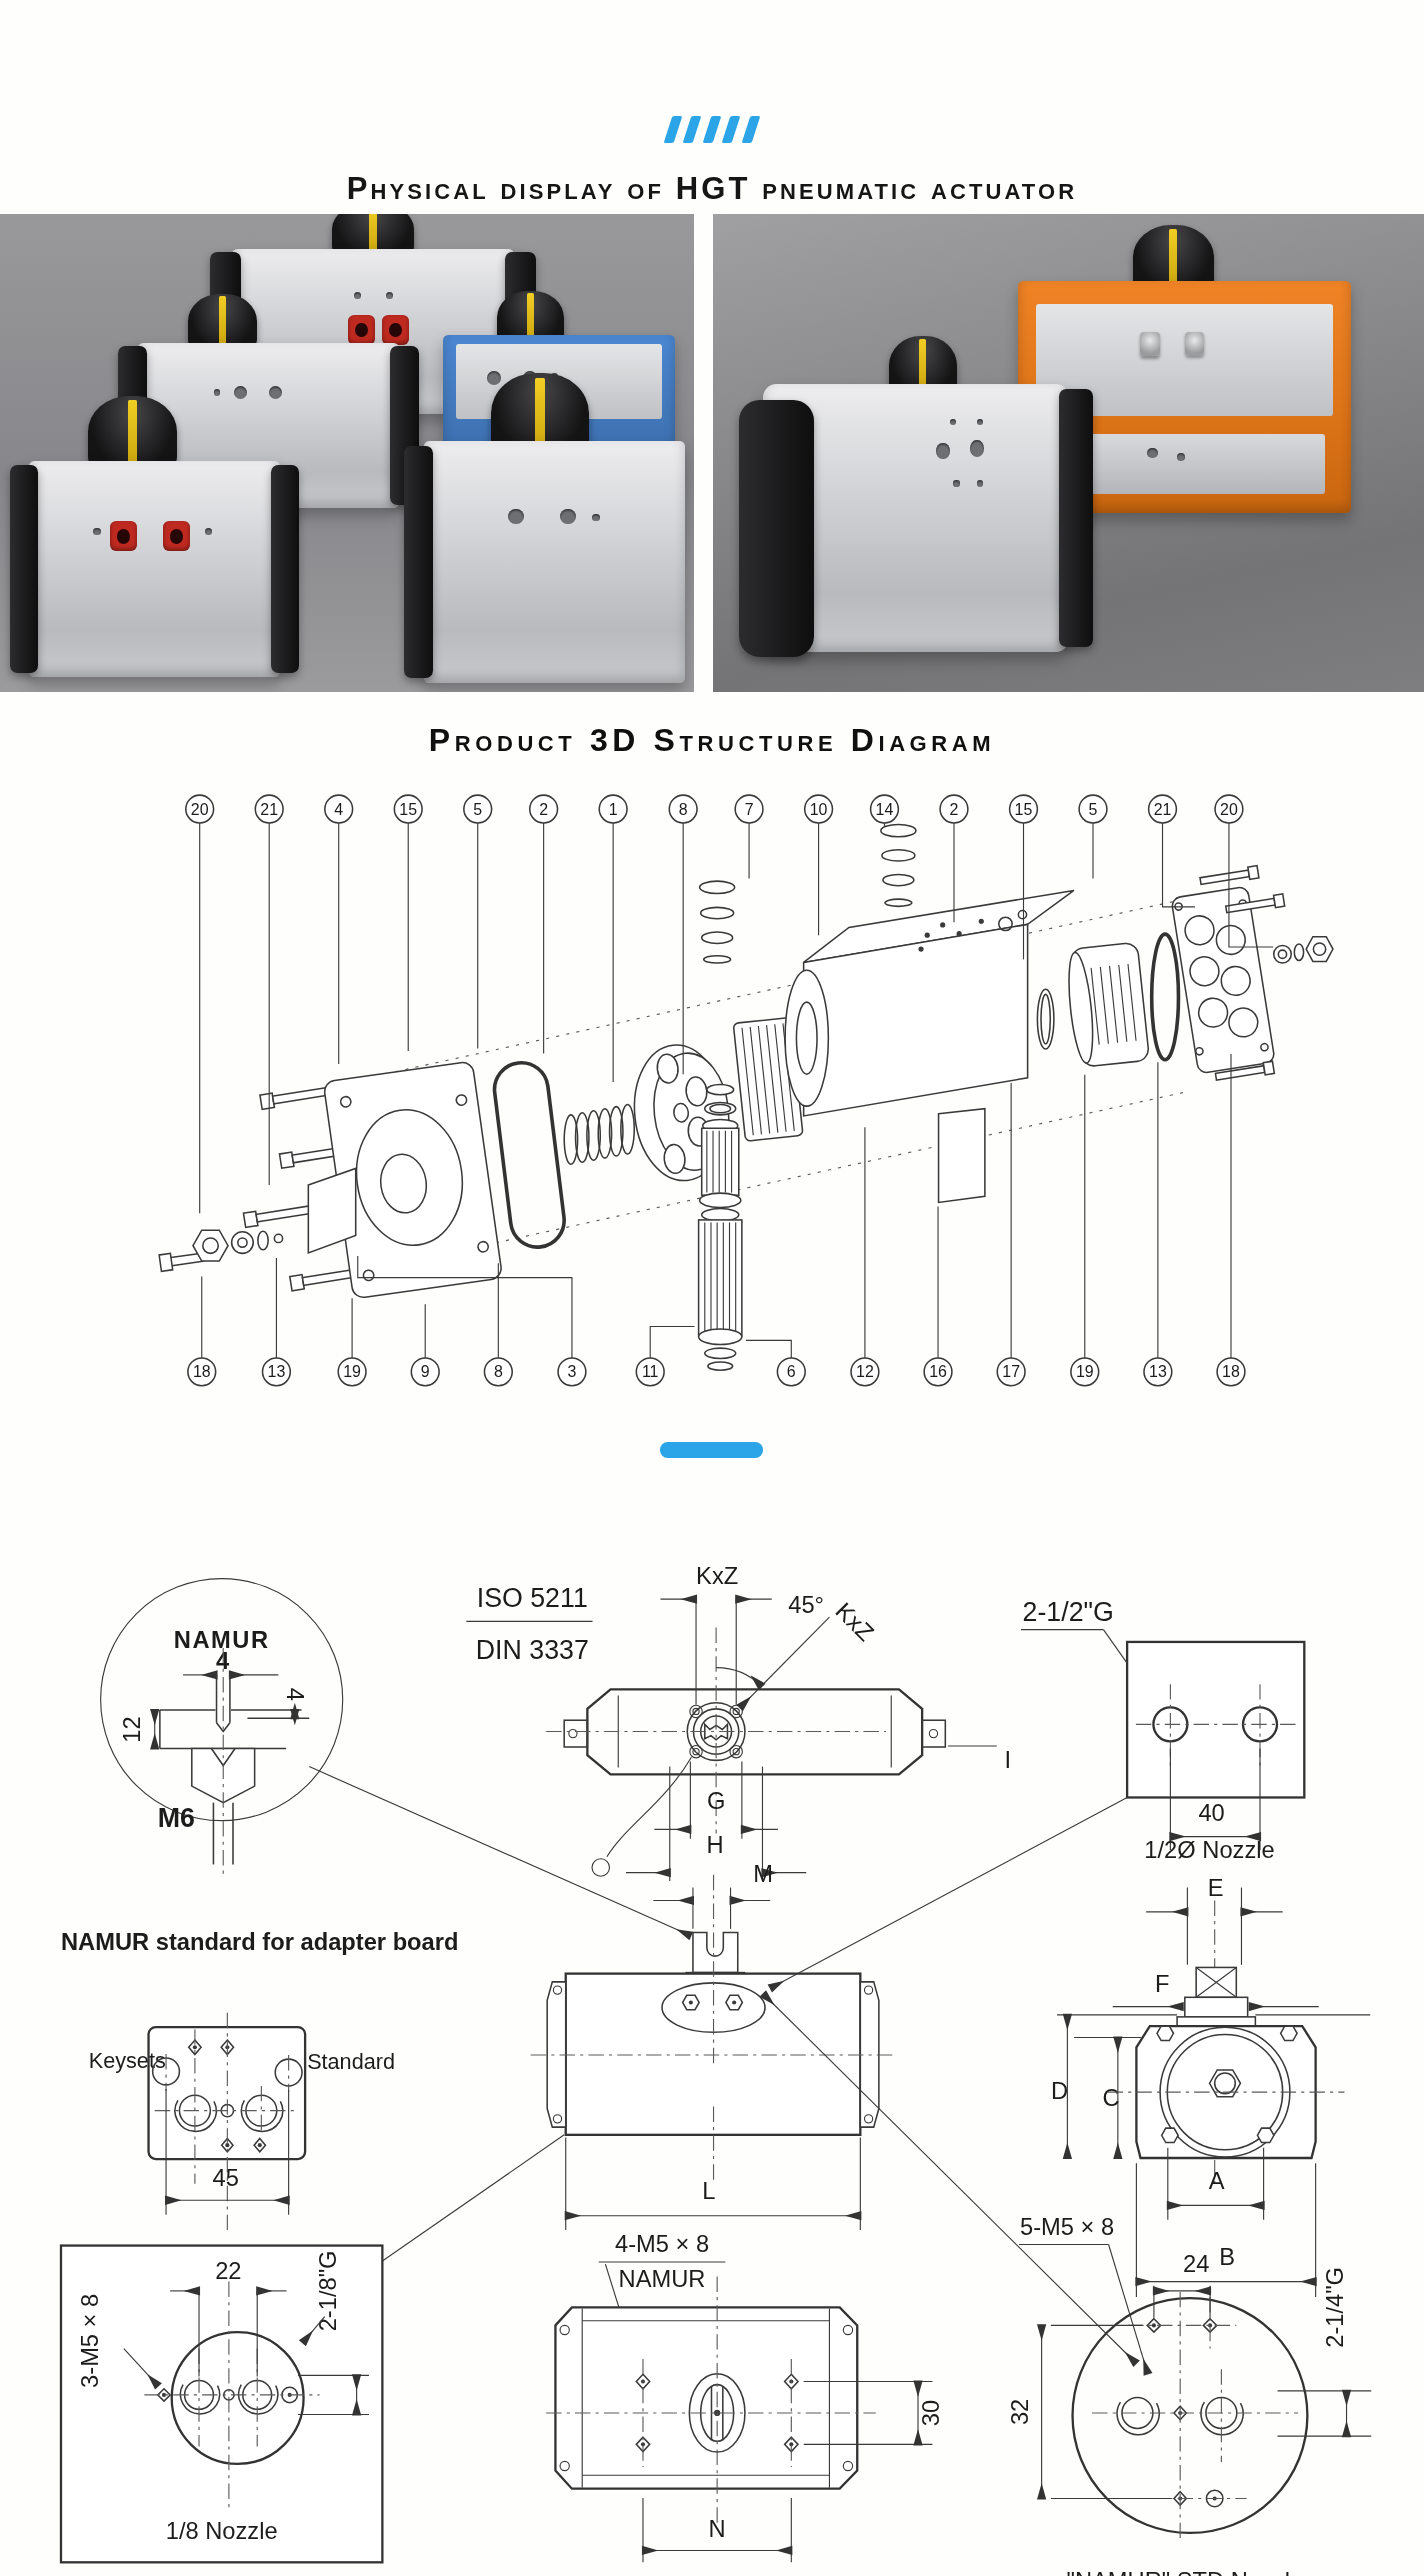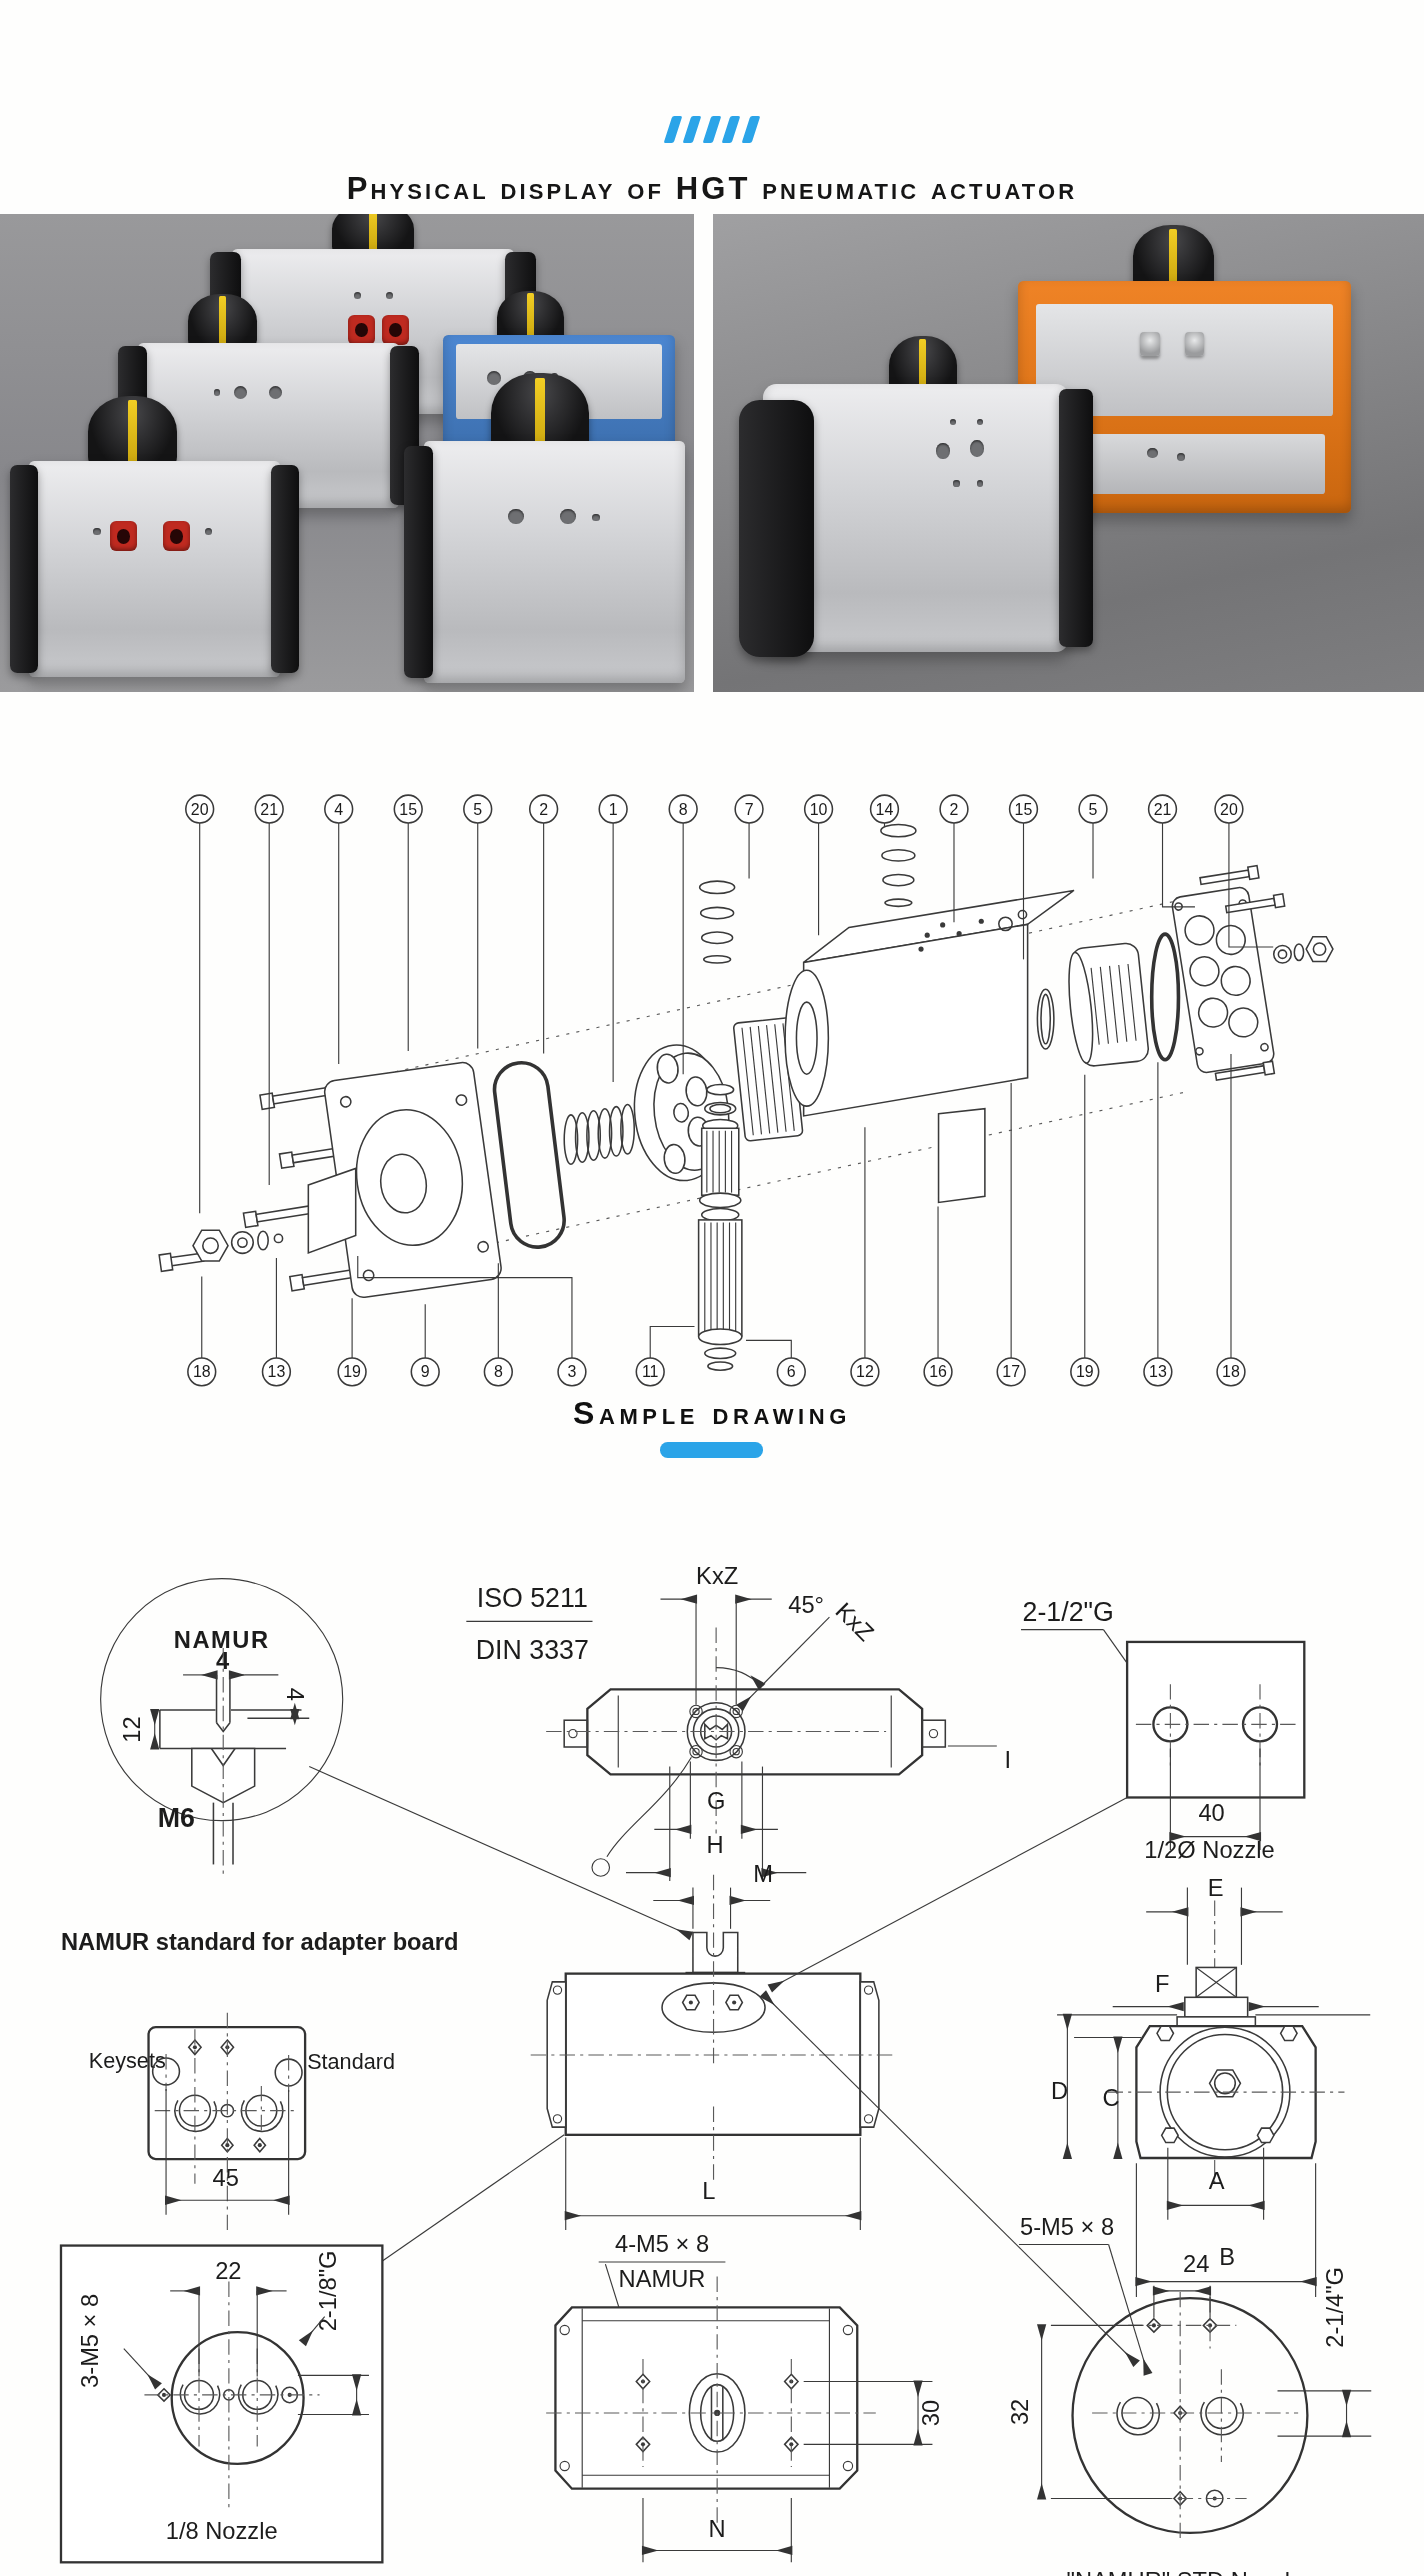--- a/index.html
+++ b/index.html
@@ -141,20 +141,21 @@
       <div class="acap r"></div>
       <div class="ahole" style="left:56%;top:22%;width:13.4px;height:16.5px"></div>
       <div class="ahole" style="left:66%;top:21%;width:13.4px;height:16.5px"></div>
       <div class="ahole" style="left:60%;top:13%;width:6.2px;height:6.2px"></div>
       <div class="ahole" style="left:68%;top:13%;width:6.2px;height:6.2px"></div>
       <div class="ahole" style="left:61%;top:36%;width:6.2px;height:6.2px"></div>
       <div class="ahole" style="left:68%;top:36%;width:6.2px;height:6.2px"></div>
     </div>
   </div>
 
+  <div id="h3d" class="sec-heading">Product 3D Structure Diagram</div>
 
   <svg id="exploded" width="1424" height="623" viewBox="0 1500 2764 1210" style="top:773px">
     <defs>
       <marker id="ar" markerUnits="userSpaceOnUse" markerWidth="40" markerHeight="26" refX="34" refY="13" orient="auto-start-reverse">
         <path d="M4,13 L36,4 L36,22 Z" fill="#333"></path>
       </marker>
     </defs>
     <g id="assembly">
 
       <line class="dash" x1="630" y1="2110" x2="2300" y2="1745"></line>
@@ -480,21 +481,20 @@
           <text x="2248" y="2674" text-anchor="middle" font-size="31">13</text>
         </g>
         <g>
           <polyline points="2390,2636 2390,2046" class="ln2"></polyline>
           <circle cx="2390" cy="2663" r="27" class="fw" stroke-width="3.5"></circle>
           <text x="2390" y="2674" text-anchor="middle" font-size="31">18</text>
         </g>
       </g>
   </svg>
 
-  <div id="hsample" class="sec-heading">Sample drawing</div>
   <div class="bluebar"></div>
 
   <svg id="drawings" width="1424" height="1164" viewBox="0 2860 2764 2260" style="top:1473px">
     <defs>
       <marker id="ar2" markerUnits="userSpaceOnUse" markerWidth="40" markerHeight="26" refX="34" refY="13" orient="auto-start-reverse">
         <path d="M4,13 L36,4 L36,22 Z" fill="#333"></path>
       </marker>
     </defs>
 
     <g>

